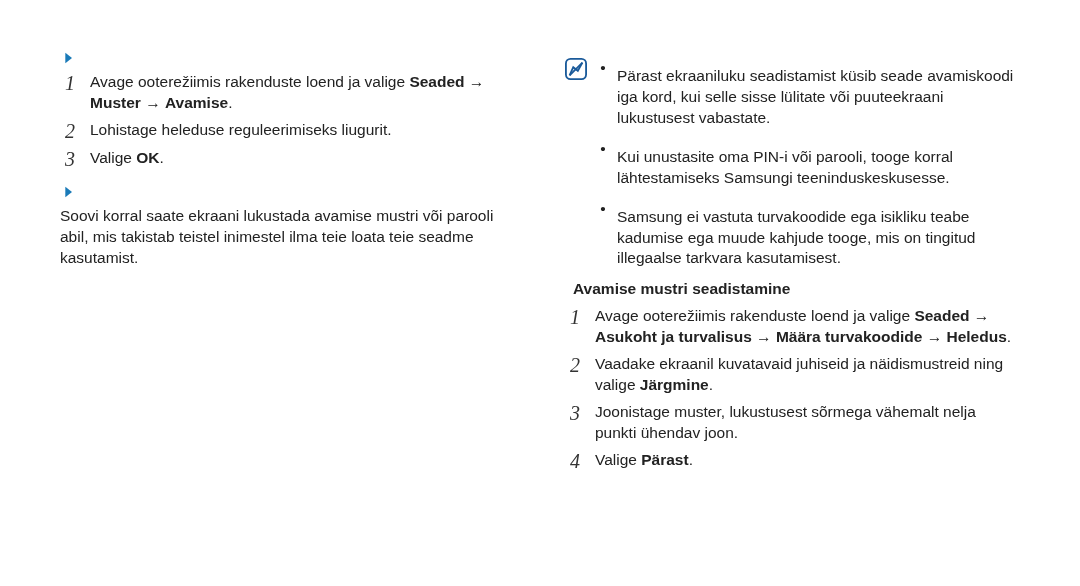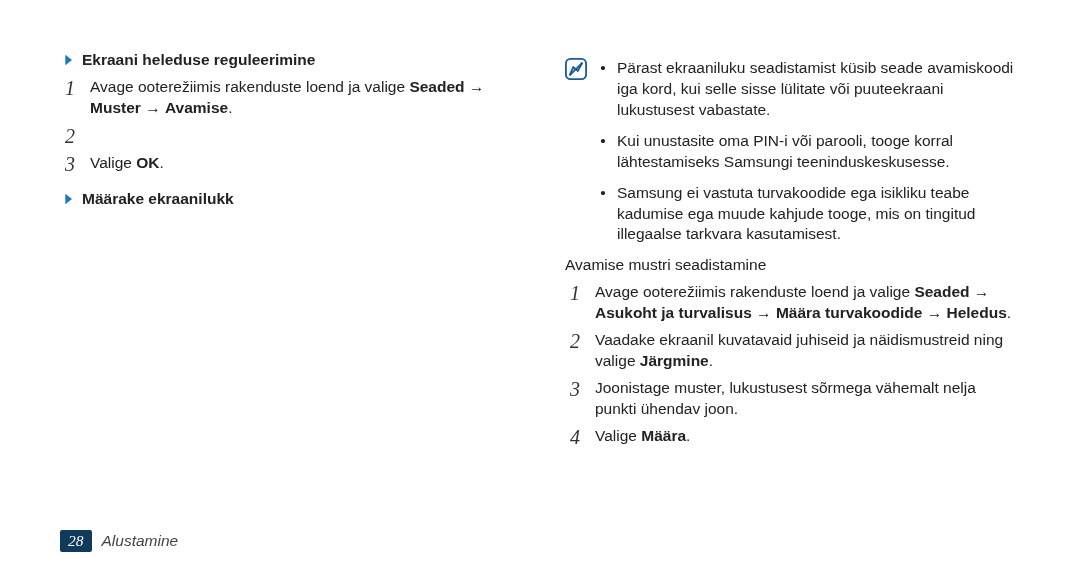--- a/index.html
+++ b/index.html
@@ -36,23 +36,23 @@
     align-items: center;
   }
   .chev svg { width: 16px; height: 16px; display: block; }
   .h-text {
     font-weight: 700;
     font-size: 22px;
     line-height: 1.1;
   }
 
   .sub-h {
-    font-weight: 400;
+    font-weight: 700;
     font-size: 18px;
-    margin: 10px 0 4px 0;
+    margin: 10px 0 4px 8px;
   }
 
   
   .step {
     display: flex;
     gap: 10px;
     margin: 6px 0;
   }
   .step-num {
     font-style: italic;
@@ -103,21 +103,21 @@
     display: flex;
     gap: 8px;
   }
   .bullet-mark {
     width: 12px;
     text-align: center;
     flex: 0 0 auto;
     line-height: 1.35;
     font-size: 15.5px;
   }
-  .bullet-body { flex: 1 1 auto; }
+  .bullet-body { flex: 1 1 auto; margin-top: 8px; }
 
   
   .footer {
     position: absolute;
     left: 60px;
     bottom: 34px;
     display: flex;
     align-items: center;
     gap: 10px;
     font-size: 15.5px;
@@ -143,51 +143,51 @@
   <div class="columns">
 
     <div class="col">
 
       <div class="h-row first">
         <span class="chev">
           <svg viewBox="0 0 24 24">
               <path d="M8 4l10 8-10 8z" fill="#1a7ab8"></path>
             </svg>
         </span>
-        <span class="h-text">Ekraani heleduse reguleerimine</span>
       </div>
 
       <div class="step">
         <div class="step-num">1</div>
         <div class="step-body">
           <span>Avage ooterežiimis rakenduste loend ja valige </span><b>Seaded</b><span> → </span><b>Muster</b><span> → </span><b>Avamise</b><span>.</span>
         </div>
       </div>
 
       <div class="step">
         <div class="step-num">2</div>
+        <div class="step-body">Lohistage heleduse reguleerimiseks liugurit.</div>
       </div>
 
       <div class="step">
         <div class="step-num">3</div>
         <div class="step-body">
           <span>Valige </span><b>OK</b><span>.</span>
         </div>
       </div>
 
 
       <div class="h-row">
         <span class="chev">
           <svg viewBox="0 0 24 24">
               <path d="M8 4l10 8-10 8z" fill="#1a7ab8"></path>
             </svg>
         </span>
-        <span class="h-text">Määrake ekraanilukk</span>
-      </div>
-
+      </div>
+
+      <div class="para">Soovi korral saate ekraani lukustada avamise mustri või parooli abil, mis takistab teistel inimestel ilma teie loata teie seadme kasutamist.</div>
 
     </div>
 
     <div class="col">
 
       <div class="note">
         <span class="note-icon">
           <svg viewBox="0 0 24 24">
               <rect x="1" y="1" width="22" height="22" rx="5" ry="5" fill="none" stroke="#1a5a9a" stroke-width="2"></rect>
               <path d="M5 19 L19 5" stroke="#1a5a9a" stroke-width="2" fill="none"></path>
@@ -227,25 +227,21 @@
       </div>
 
       <div class="step">
         <div class="step-num">3</div>
         <div class="step-body">Joonistage muster, lukustusest sõrmega vähemalt nelja punkti ühendav joon.</div>
       </div>
 
       <div class="step">
         <div class="step-num">4</div>
         <div class="step-body">
-          <span>Valige </span><b>Määra</b><span>.</span>
+          <span>Valige </span><b>Pärast</b><span>.</span>
         </div>
       </div>
 
     </div>
 
   </div>
 
-  <div class="footer">
-    <span class="page-badge">28</span>
-    <span class="footer-title">Alustamine</span>
-  </div>
 </div>
 
 </body></html>

